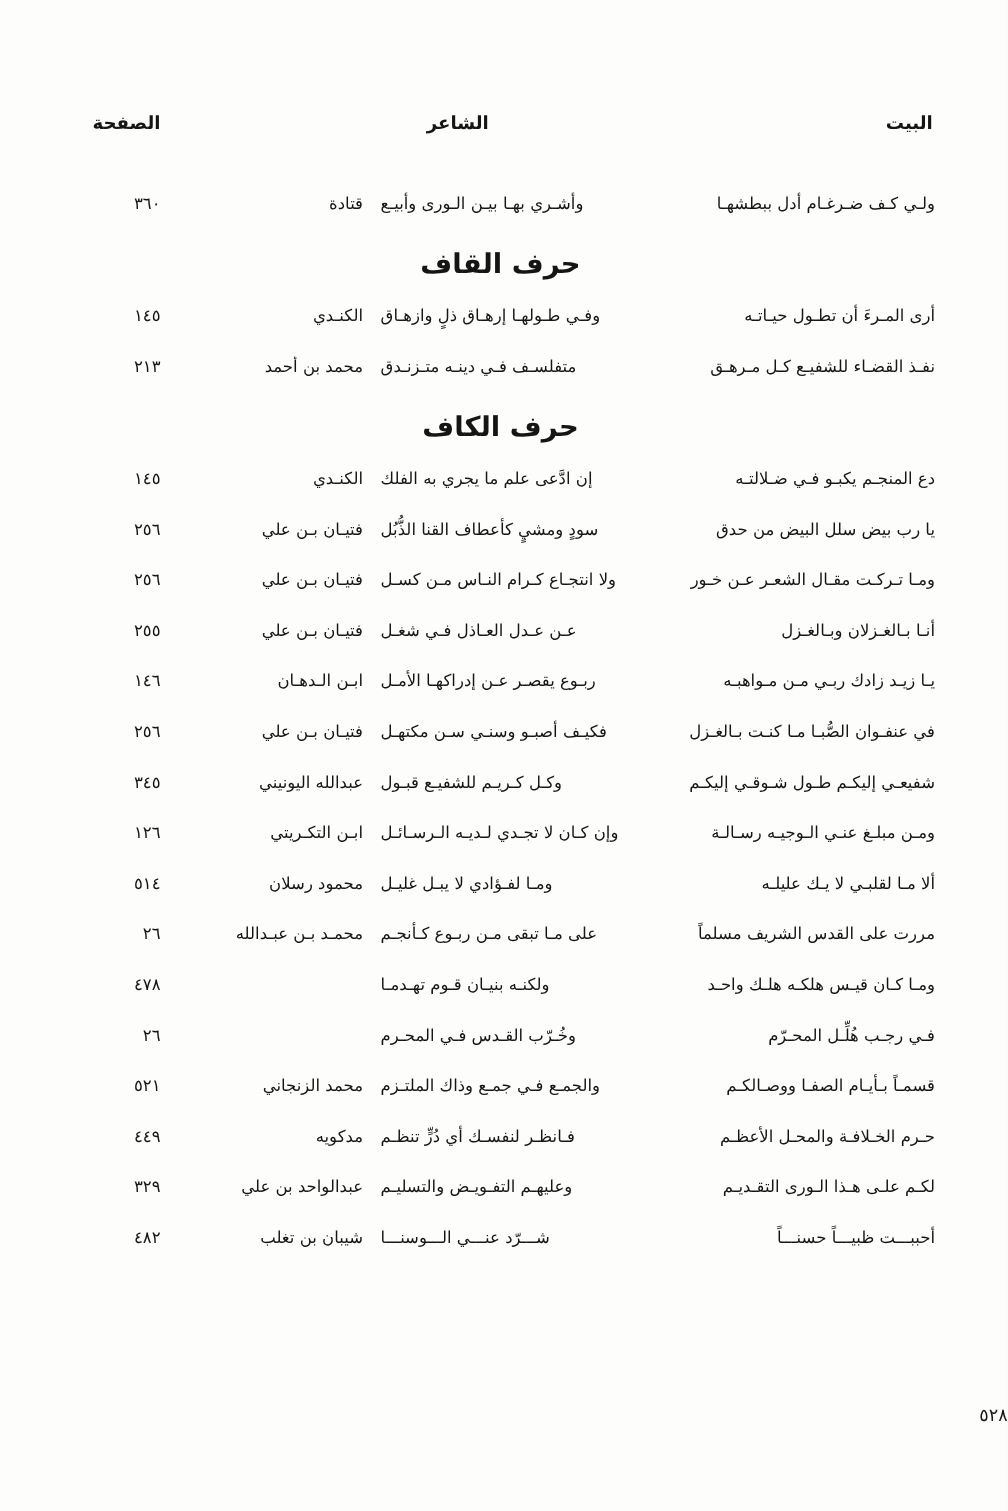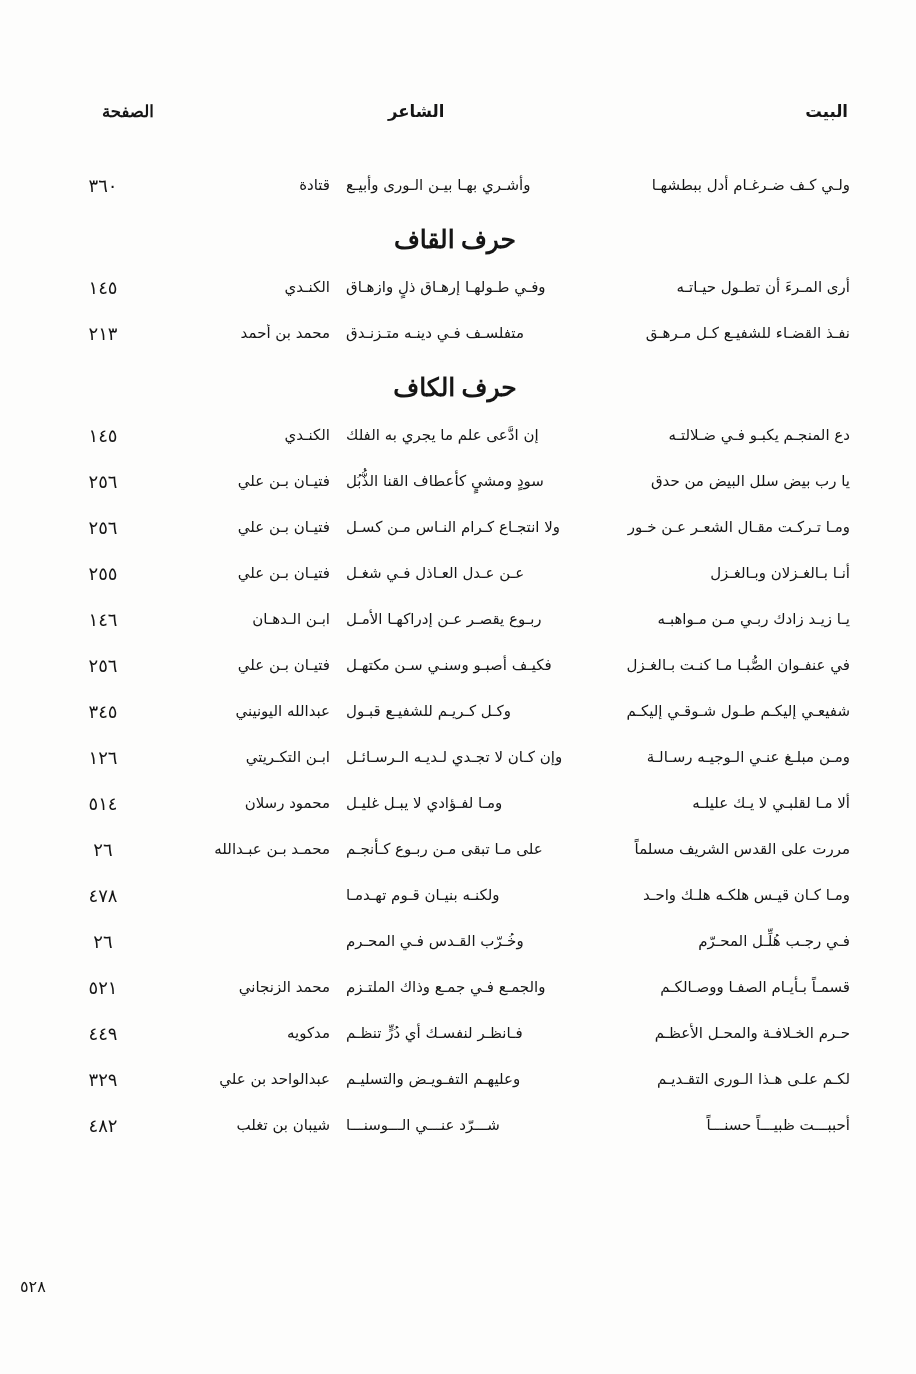--- a/index.html
+++ b/index.html
@@ -21,21 +21,21 @@
   
   .header-bar{
     position:relative;
     height:26px;
     font-size:16.5px;
     font-weight:700;
   }
   .hdr-label{position:absolute;top:0;white-space:nowrap;}
   .hdr-bayt{right:2px;}
   .hdr-poet{left:328px;}
-  .hdr-page{left:42px;font-family:Liberation Serif, serif;}
+  .hdr-page{left:24px;}
   
   .rows-intro{margin-top:34px;}
   .entry-row{
     display:grid;
     grid-template-columns:1fr 200px 86px;
     align-items:center;
     height:46px;
     font-size:15px;
   }
   .verse-cell{
@@ -45,41 +45,40 @@
     white-space:nowrap;
     min-width:0;
   }
   .hemi{flex:0 0 auto;}
   .poet-cell{
     padding-inline-start:16px;
     white-space:nowrap;
     overflow:hidden;
   }
   .page-cell{
-    text-align:center;
+    text-align:right;
     white-space:nowrap;
-    font-size:18px;
+    font-size:15px;
     letter-spacing:1px;
   }
   
   .section-title{
     font-size:25px;
     font-weight:700;
     text-align:center;
     height:40px;
     line-height:40px;
     margin:12px 0 4px;
-    font-family:Liberation Serif, serif;
   }
   
   .footer-pageno{
     position:absolute;
-    left:0;right:16px;
+    left:0;right:0;
     bottom:78px;
-    text-align:left;
+    text-align:right;
     font-size:16px;
     letter-spacing:2px;
     padding-left:20px;
   }
 </style>
 </head>
 <body>
 
 <div class="sheet">
 

